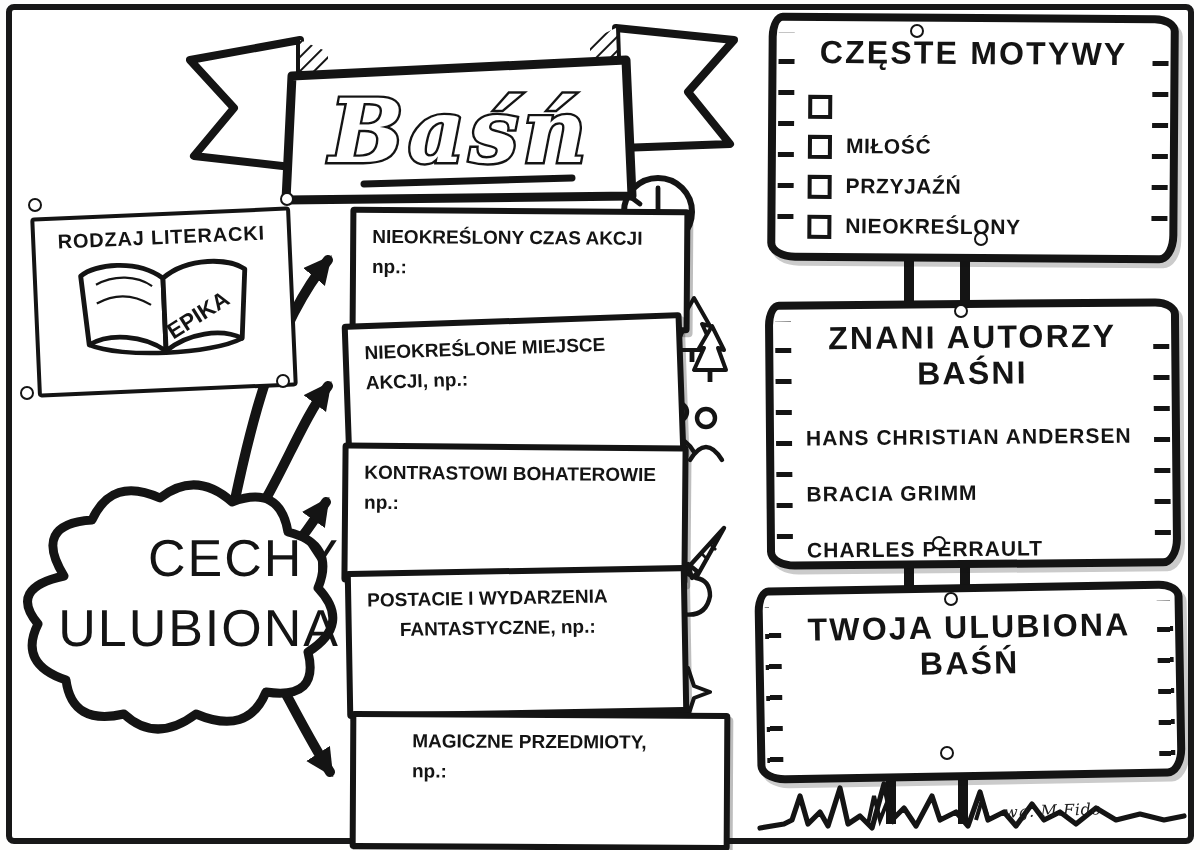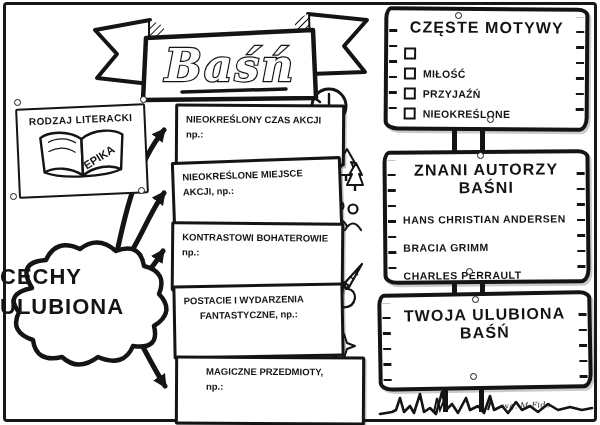--- a/index.html
+++ b/index.html
@@ -37,22 +37,22 @@
   .screw{position:absolute;width:5px;height:5px;border:1.6px solid #141414;border-radius:50%;
     background:#fff;z-index:4;}
   
   .genre-box{position:absolute;left:17px;top:106px;width:126px;height:86px;background:#fff;
     border:2.6px solid #141414;transform:rotate(-2.5deg);z-index:2;border-radius:2px;}
   .genre-title{text-align:center;font-size:10px;font-weight:bold;letter-spacing:.4px;margin-top:6px;}
   .pin{position:absolute;width:5px;height:5px;border:1.7px solid #141414;border-radius:50%;
     background:#fff;z-index:3;}
   
   .cloud-wrap{position:absolute;left:0;top:230px;width:180px;height:150px;z-index:2;}
-  .cloud-text{position:absolute;left:0;top:32px;width:170px;text-align:left;
-    font-size:22px;font-weight:bold;letter-spacing:1px;line-height:1.35;}
+  .cloud-text{position:absolute;left:0;top:32px;width:170px;text-align:right;
+    font-size:26px;font-weight:normal;letter-spacing:1px;line-height:1.35;}
   
   .icon{position:absolute;z-index:1;}
   .arrows{position:absolute;inset:0;z-index:1;pointer-events:none;}
   .banner{position:absolute;left:90px;top:10px;width:282px;height:94px;z-index:2;}
   .grass{position:absolute;left:378px;top:386px;width:216px;height:36px;z-index:3;}
   .signature{position:absolute;left:502px;top:401px;z-index:4;font-family:"DejaVu Serif",serif;
     font-style:italic;font-size:8px;color:#1c1c1c;transform:rotate(-2deg);letter-spacing:.3px;}
 </style>
 </head>
 <body>
@@ -192,21 +192,21 @@
       <div class="motif-item">
         <span class="cb"></span>
         <span>MIŁOŚĆ</span>
       </div>
       <div class="motif-item">
         <span class="cb"></span>
         <span>PRZYJAŹŃ</span>
       </div>
       <div class="motif-item">
         <span class="cb"></span>
-        <span>NIEOKREŚLONE</span>
+        <span>NIEOKREŚLONY</span>
       </div>
     </div>
   </div>
 
   <div class="plank authors" style="left:383px;top:150px;width:199px;height:126px;transform:rotate(-.5deg);">
     <div class="plank-title">
       <div>ZNANI AUTORZY</div>
       <div>BAŚNI</div>
     </div>
     <div class="authors-block">

